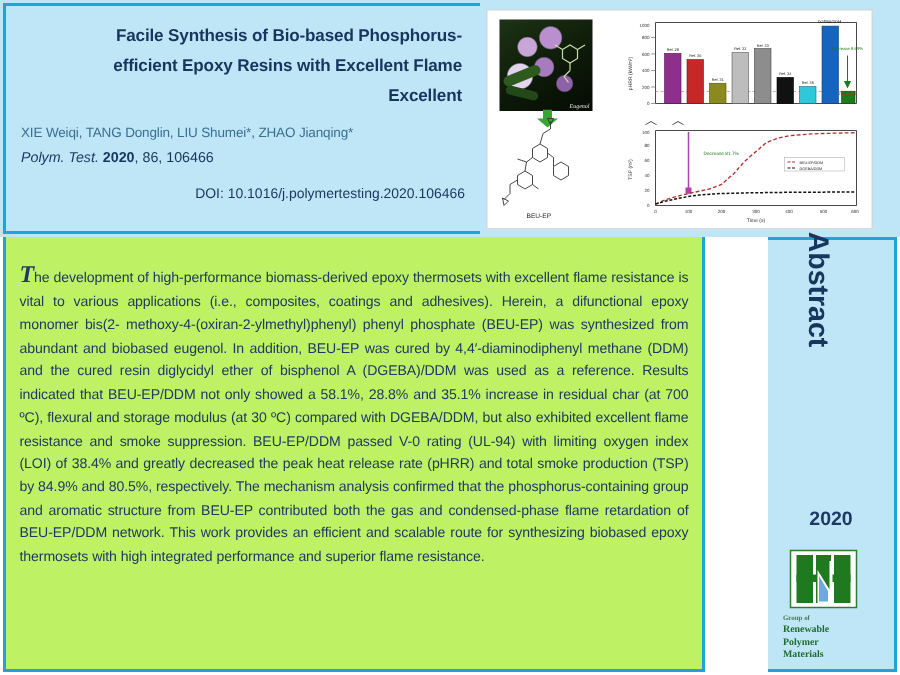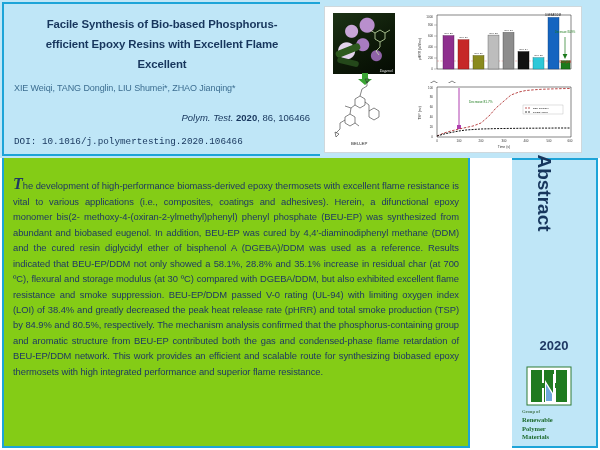--- a/index.html
+++ b/index.html
@@ -27,45 +27,44 @@
     border:2px solid #1da4d8;
     border-right:none;
     box-sizing:border-box;
     padding:8px 10px 0 10px;
   }
   .title{
     color:#17365d;
     font-weight:bold;
     font-size:11.4px;
     line-height:20px;
-    text-align:center;
+    text-align:right;
     letter-spacing:-0.1px;
     margin:2px 2px 0 2px;
   }
   .authors{
     color:#3c6e91;
     font-size:9px;
     margin-top:9px;
     letter-spacing:-0.1px;
   }
   .journal{
     color:#17365d;
     font-size:9.5px;
     font-style:italic;
-    text-align:right;
-    margin-top:19px;
+    text-align:left;
+    margin-top:7px;
   }
   .journal b{font-weight:bold;}
   .journal .plain{font-style:normal;}
   .doi{
     color:#17365d;
     font-size:9.3px;
-    text-align:left;
+    text-align:right;
     margin-top:13px;
-    font-family:Liberation Mono, monospace;
   }
 
   
   .ga{
     position:absolute;left:324px;top:6px;width:258px;height:147px;
     background:#ffffff;
     border:1px solid #cfd8dc;
     box-sizing:border-box;
     overflow:hidden;
   }
@@ -91,21 +90,21 @@
   .ga-bar{position:absolute;left:86px;top:4px;width:166px;height:66px;}
   .ga-tsp{position:absolute;left:86px;top:76px;width:166px;height:66px;}
   .ga-struct{position:absolute;left:4px;top:70px;width:82px;height:74px;}
   .ga-arrow-down{position:absolute;left:32px;top:66px;width:16px;height:12px;}
 
   
   .abs-box{
     position:absolute;left:2px;top:158px;width:468px;height:290px;
     border:2px solid #1da4d8;
     border-top:none;
-    background:#84cc16;
+    background:#bef264;
     box-sizing:border-box;
     padding:9px 9px 0 9px;
   }
   .abs-text{
     color:#1f3864;
     font-size:9.4px;
     line-height:15.45px;
     text-align:justify;
     font-family:"Liberation Sans", sans-serif;
     letter-spacing:-0.05px;

